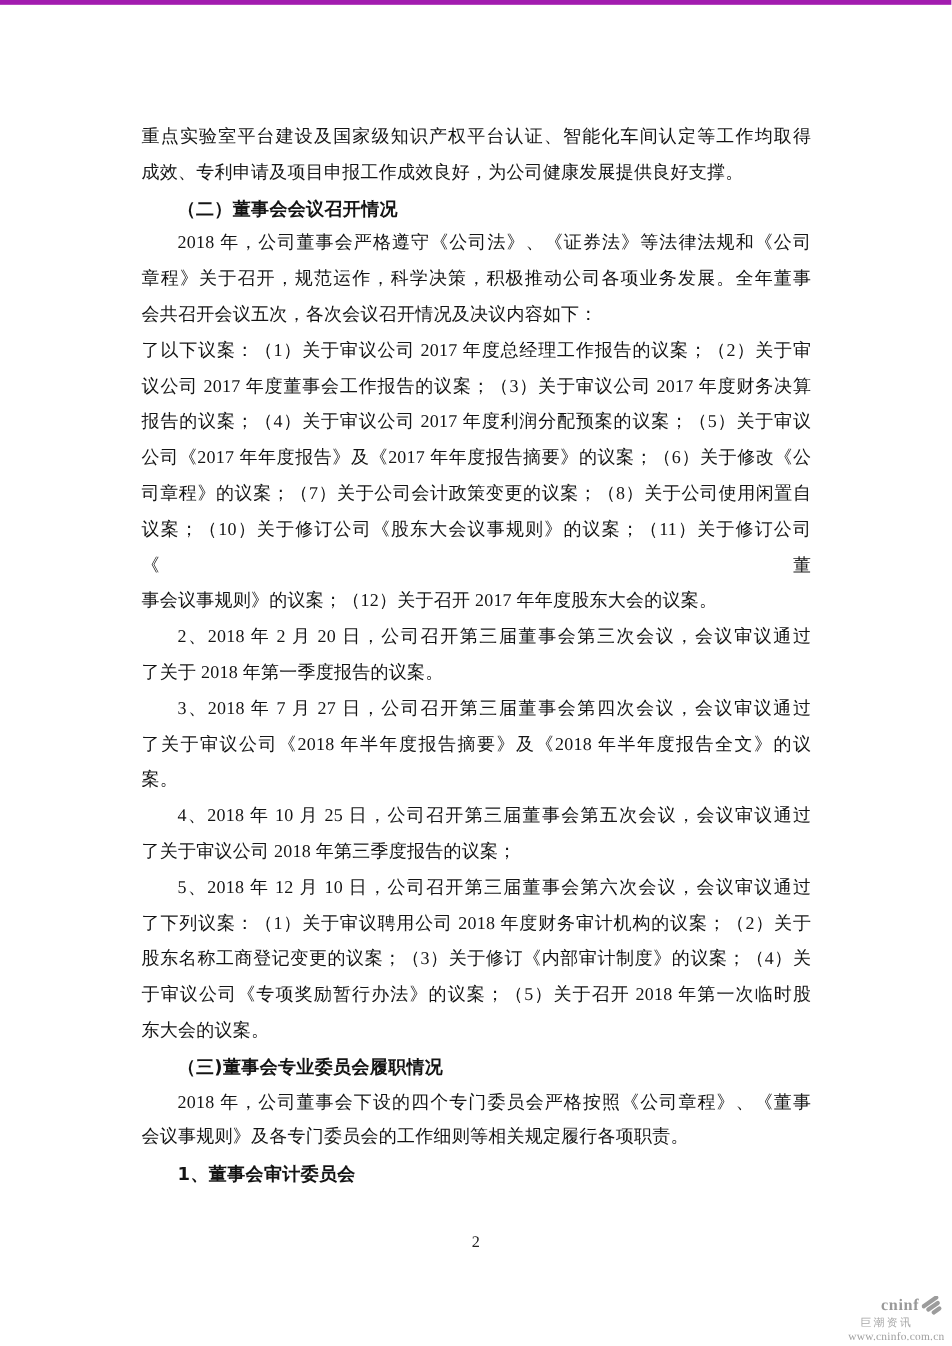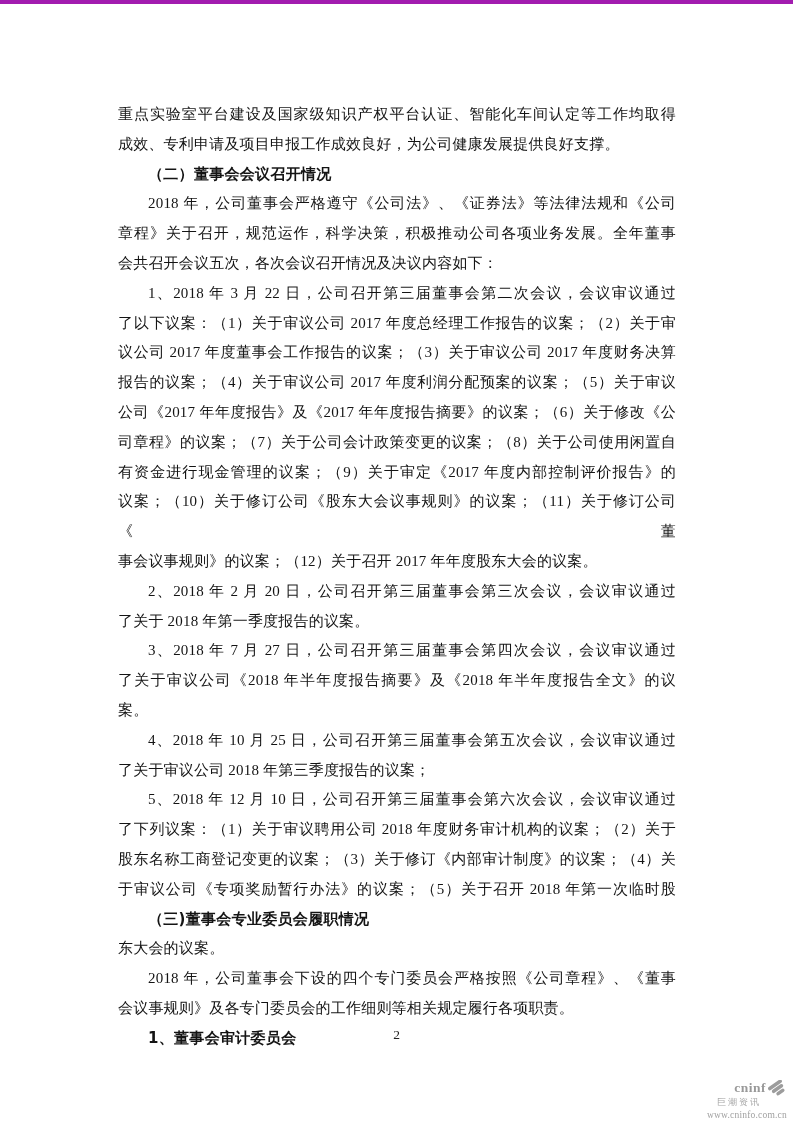--- a/index.html
+++ b/index.html
@@ -89,42 +89,40 @@
 
 <div class="page">
 
   <div class="content">
     <div class="ln">重点实验室平台建设及国家级知识产权平台认证、智能化车间认定等工作均取得</div>
     <div class="ln last">成效、专利申请及项目申报工作成效良好，为公司健康发展提供良好支撑。</div>
     <div class="ln hd ind">（二）董事会会议召开情况</div>
     <div class="ln ind">2018 年，公司董事会严格遵守《公司法》、《证券法》等法律法规和《公司</div>
     <div class="ln">章程》关于召开，规范运作，科学决策，积极推动公司各项业务发展。全年董事</div>
     <div class="ln last">会共召开会议五次，各次会议召开情况及决议内容如下：</div>
-    <div class="ln ind">1、2018 年 3 月 22 日，公司召开第三届董事会第二次会议，会议审议通过</div>
     <div class="ln">了以下议案：（1）关于审议公司 2017 年度总经理工作报告的议案；（2）关于审</div>
     <div class="ln">议公司 2017 年度董事会工作报告的议案；（3）关于审议公司 2017 年度财务决算</div>
     <div class="ln">报告的议案；（4）关于审议公司 2017 年度利润分配预案的议案；（5）关于审议</div>
     <div class="ln">公司《2017 年年度报告》及《2017 年年度报告摘要》的议案；（6）关于修改《公</div>
     <div class="ln">司章程》的议案；（7）关于公司会计政策变更的议案；（8）关于公司使用闲置自</div>
-    <div class="ln">有资金进行现金管理的议案；（9）关于审定《2017 年度内部控制评价报告》的</div>
     <div class="ln">议案；（10）关于修订公司《股东大会议事规则》的议案；（11）关于修订公司《董</div>
     <div class="ln last">事会议事规则》的议案；（12）关于召开 2017 年年度股东大会的议案。</div>
     <div class="ln ind">2、2018 年 2 月 20 日，公司召开第三届董事会第三次会议，会议审议通过</div>
     <div class="ln last">了关于 2018 年第一季度报告的议案。</div>
     <div class="ln ind">3、2018 年 7 月 27 日，公司召开第三届董事会第四次会议，会议审议通过</div>
     <div class="ln">了关于审议公司《2018 年半年度报告摘要》及《2018 年半年度报告全文》的议</div>
     <div class="ln last">案。</div>
     <div class="ln ind">4、2018 年 10 月 25 日，公司召开第三届董事会第五次会议，会议审议通过</div>
     <div class="ln last">了关于审议公司 2018 年第三季度报告的议案；</div>
     <div class="ln ind">5、2018 年 12 月 10 日，公司召开第三届董事会第六次会议，会议审议通过</div>
     <div class="ln">了下列议案：（1）关于审议聘用公司 2018 年度财务审计机构的议案；（2）关于</div>
     <div class="ln">股东名称工商登记变更的议案；（3）关于修订《内部审计制度》的议案；（4）关</div>
     <div class="ln">于审议公司《专项奖励暂行办法》的议案；（5）关于召开 2018 年第一次临时股</div>
+    <div class="ln last">东大会的议案。</div>
     <div class="ln hd ind">（三)董事会专业委员会履职情况</div>
-    <div class="ln last">东大会的议案。</div>
     <div class="ln ind">2018 年，公司董事会下设的四个专门委员会严格按照《公司章程》、《董事</div>
     <div class="ln last">会议事规则》及各专门委员会的工作细则等相关规定履行各项职责。</div>
     <div class="ln hd ind">1、董事会审计委员会</div>
   </div>
 
   <div class="page-number">2</div>
 
   <div class="footer-logo">
     <div class="brand-row">
       <span>cninf</span>

